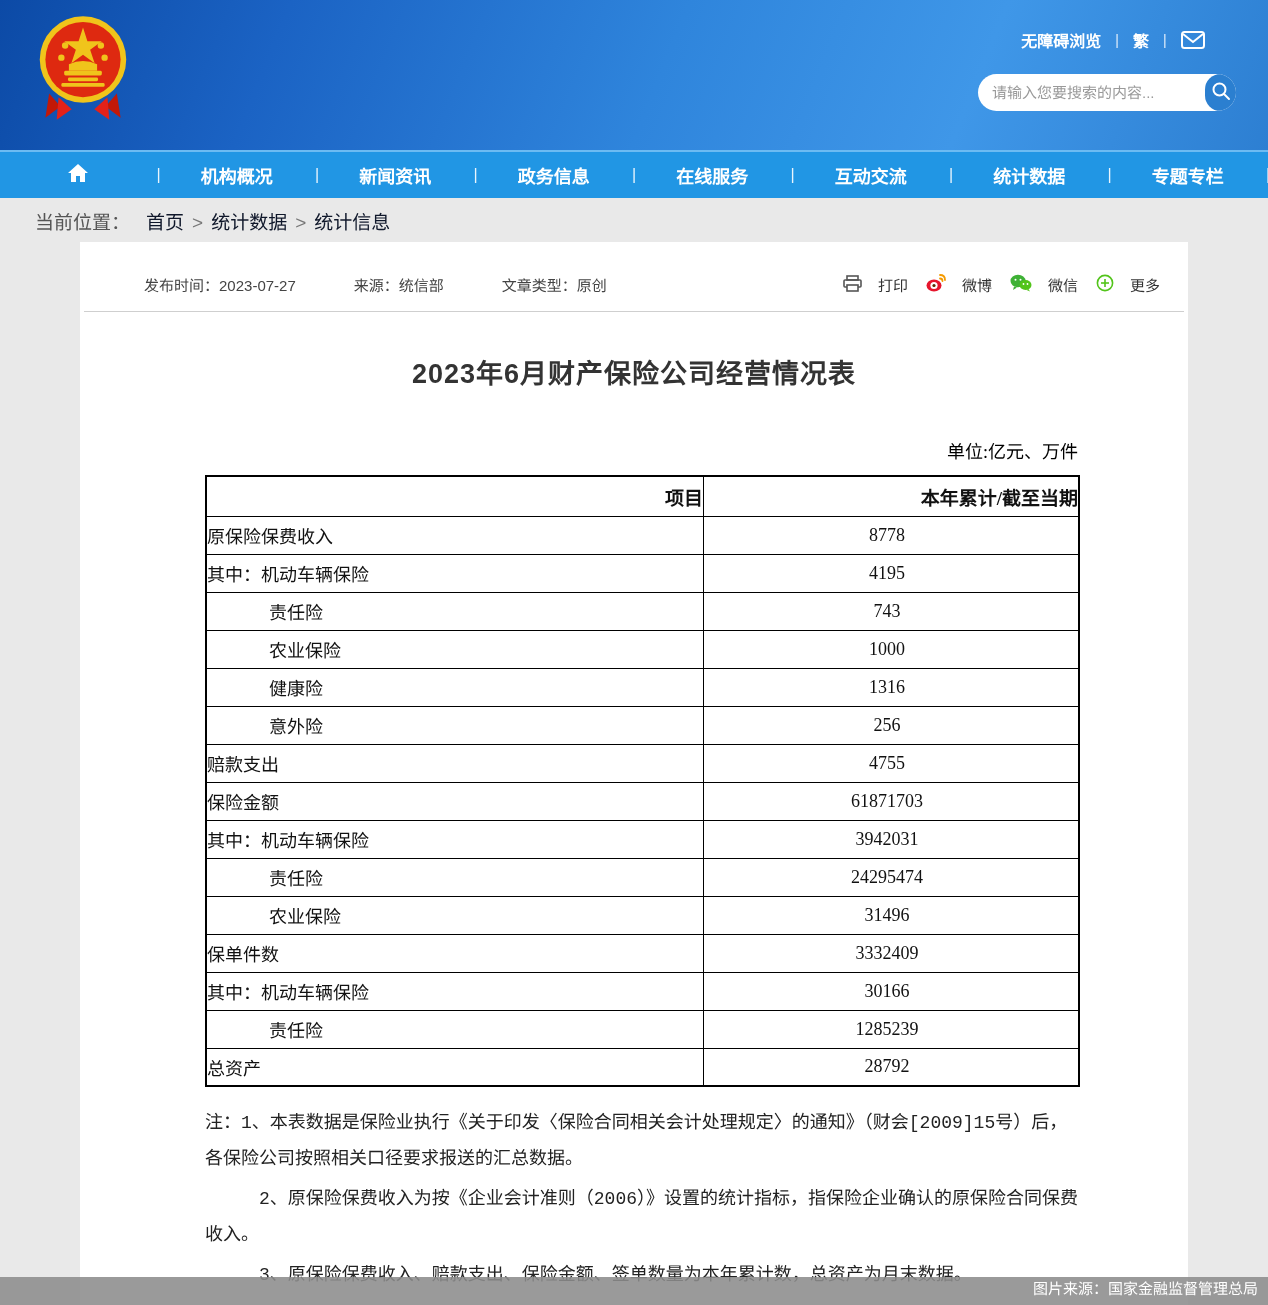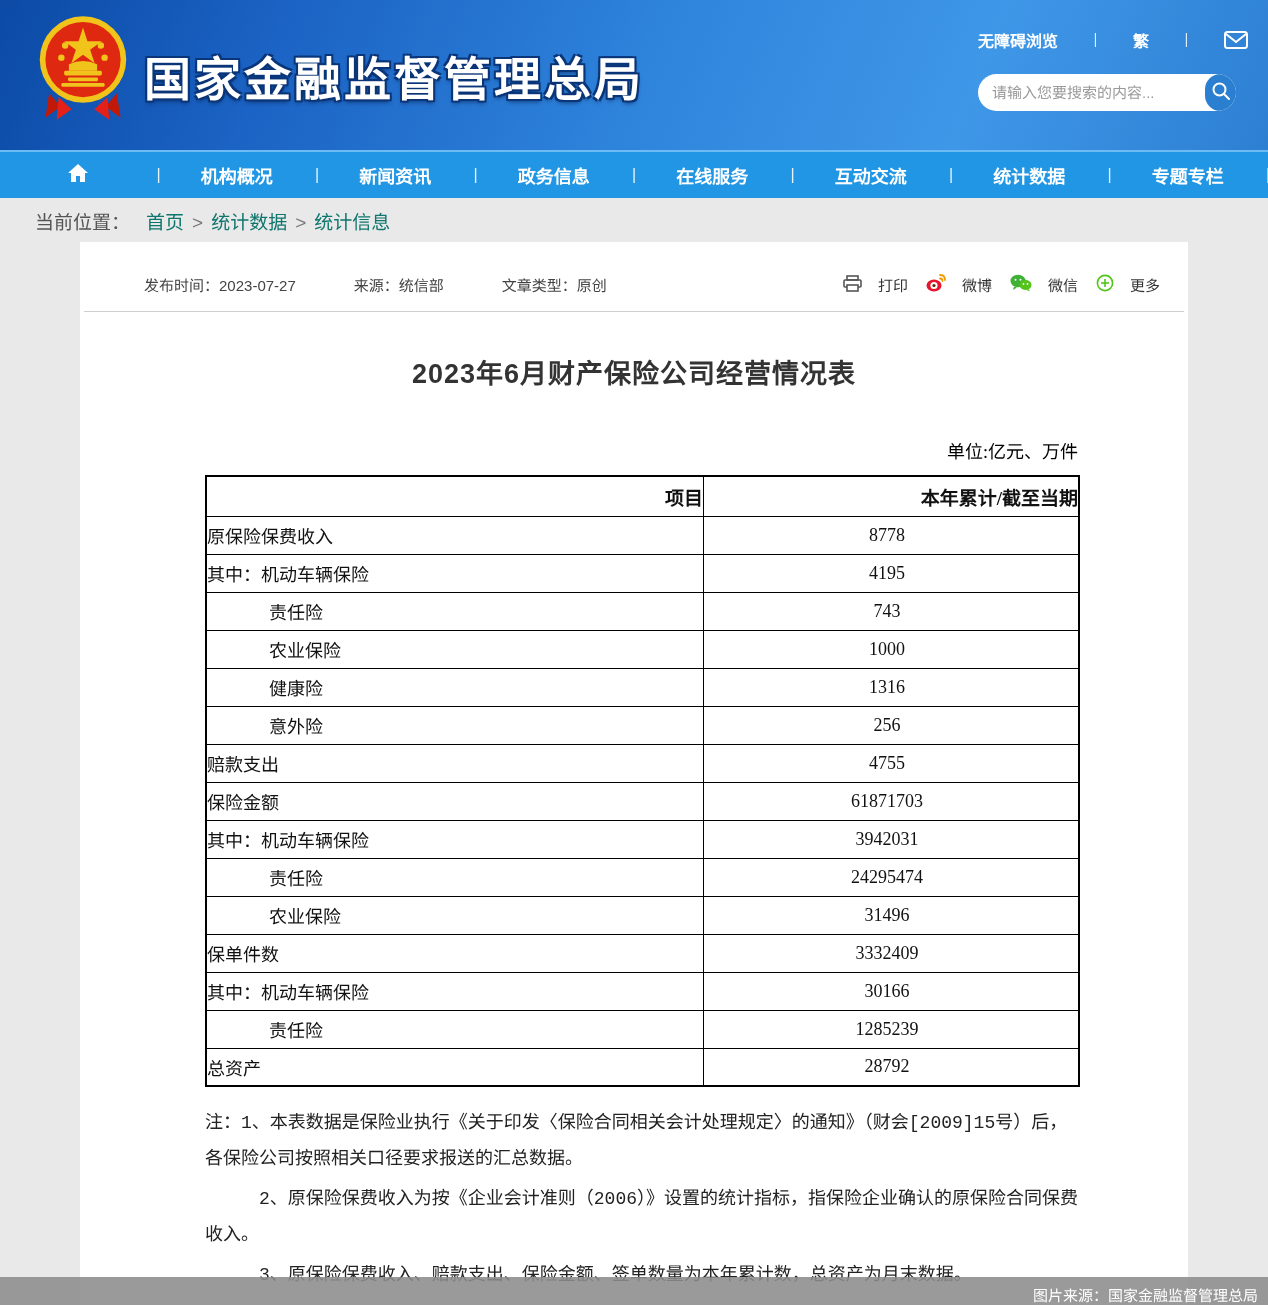--- a/index.html
+++ b/index.html
@@ -14,21 +14,21 @@
   }
   .header-left{ position:absolute; left:36px; top:12px; display:flex; align-items:center; }
   .emblem{ width:94px; height:112px; display:inline-block; }
   .site-title{
     margin-left:14px; margin-top:14px;
     font-size:47px; font-weight:bold; color:#ffffff; letter-spacing:3px;
     text-shadow:-2px -2px 0 #0a3578, 2px -2px 0 #0a3578, -2px 2px 0 #0a3578, 2px 2px 0 #0a3578, 0 3px 4px rgba(0,20,60,.55);
     white-space:nowrap;
   }
   .header-right{ position:absolute; right:20px; top:28px; width:270px; }
-  .top-links{ display:flex; justify-content:space-between; align-items:center; color:#fff; font-size:16px; font-weight:bold;font-family:Liberation Mono, monospace; }
+  .top-links{ display:flex; justify-content:center; align-items:center; gap:14px; color:#fff; font-size:16px; font-weight:bold; }
   .top-link{ color:#fff; text-decoration:none; cursor:pointer; }
   .tl-sep{ font-weight:normal; opacity:.85; font-size:14px; }
   .mail-btn{ display:inline-flex; cursor:pointer; }
   .search-box{
     margin-top:22px; display:flex; width:258px; height:37px;
     background:#fff; border-radius:19px; overflow:hidden;
   }
   .search-box input{
     flex:1; border:none; outline:none; padding:12px 14px; font-size:15px; color:#333;
     font-family:"Liberation Sans", sans-serif; background:transparent;
@@ -44,21 +44,21 @@
     height:48px; background:#2196e4; border-top:2px solid #6cbbf2;
     display:flex; align-items:center;
   }
   .nav-cell{ flex:1; text-align:center; }
   .nav-item{ color:#fff; font-size:18px; font-weight:bold; text-decoration:none; cursor:pointer; }
   .nav-sep{ color:rgba(255,255,255,.9); font-size:16px; font-weight:normal; width:2px; }
 
   
   .breadcrumb-bar{ height:44px; background:#e9e9e9; display:flex; align-items:center; padding-left:35px;
     font-size:19px; color:#555; }
-  .breadcrumb-bar a{ color:#0f766e; text-decoration:none; cursor:pointer; }
+  .breadcrumb-bar a{ color:#0f172a; text-decoration:none; cursor:pointer; }
   .bc-sep{ margin:0 8px; color:#777; }
   .bc-prefix{ margin-right:16px; }
 
   
   .content-card{
     position:absolute; left:80px; right:80px; top:242px; bottom:0;
     background:#ffffff; padding-top:24px;
   }
   .meta-row{ display:flex; align-items:center; padding:8px 28px 0 64px; font-size:15px; color:#444; }
   .meta-item{ margin-right:58px; white-space:nowrap; }
@@ -98,21 +98,21 @@
     font-family:"Liberation Serif","DejaVu Serif",serif; font-size:18px; color:#222;
     line-height:36px;
   }
   .notes p{ margin:0 0 4px 0;font-family:Liberation Mono, monospace; }
   .notes p.indented{ text-indent:3em; }
 
   
   .watermark-bar{
     position:absolute; left:0; right:0; bottom:0; height:28px;
     background:rgba(140,140,140,.88);
-    display:flex; align-items:flex-end; justify-content:flex-end;
+    display:flex; align-items:flex-start; justify-content:flex-end;
     padding-right:10px; font-size:15px; color:#fff;
   }
 </style>
 </head>
 <body>
 
 <div id="page">
 
   <header class="site-header">
     <div class="header-left">
@@ -128,21 +128,20 @@
           <circle cx="31" cy="35" r="3.4" fill="#f0c41b"></circle>
           <circle cx="69" cy="35" r="3.4" fill="#f0c41b"></circle>
           <circle cx="27" cy="48" r="3.4" fill="#f0c41b"></circle>
           <circle cx="73" cy="48" r="3.4" fill="#f0c41b"></circle>
           <rect x="30" y="62" width="40" height="5" rx="1.5" fill="#f0c41b"></rect>
           <rect x="34" y="69" width="32" height="4" rx="1.5" fill="#f0c41b"></rect>
           <rect x="27" y="75" width="46" height="4" rx="1.5" fill="#f0c41b"></rect>
           <path d="M35 62 L35 55 Q50 48 65 55 L65 62 Z" fill="#f0c41b"></path>
         </svg>
       </span>
-      <h1 class="site-title">国家金融监督管理总局</h1>
     </div>
 
     <div class="header-right">
       <div class="top-links">
         <a class="top-link">无障碍浏览</a>
         <span class="tl-sep">|</span>
         <a class="top-link">繁</a>
         <span class="tl-sep">|</span>
         <a class="mail-btn">
           <svg width="24" height="18" viewBox="0 0 24 18">

